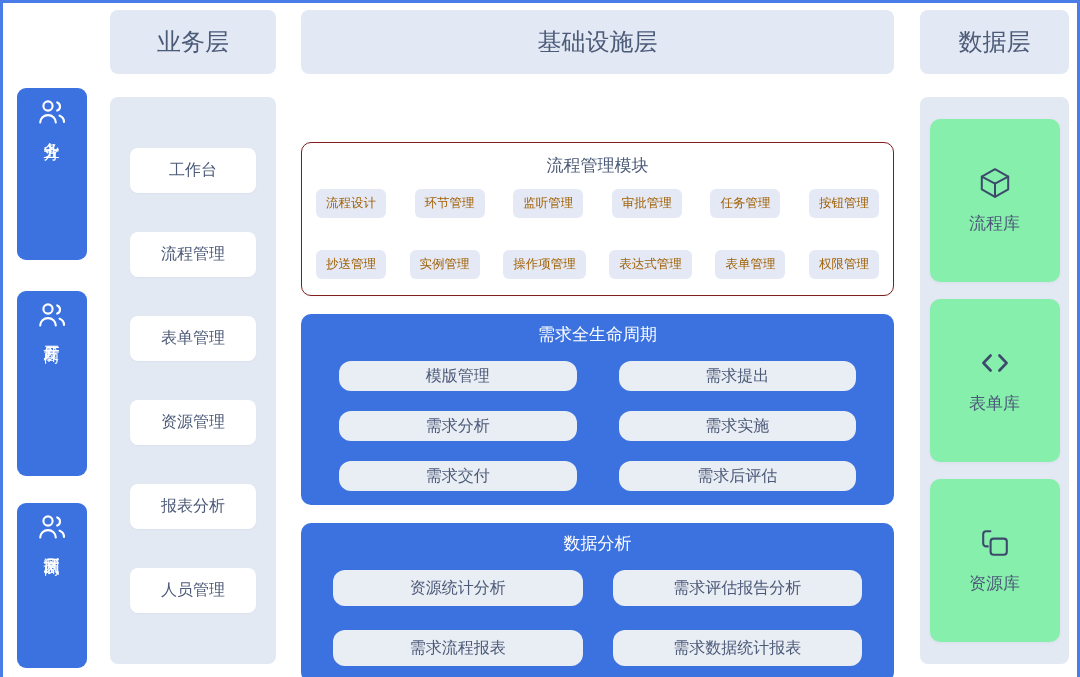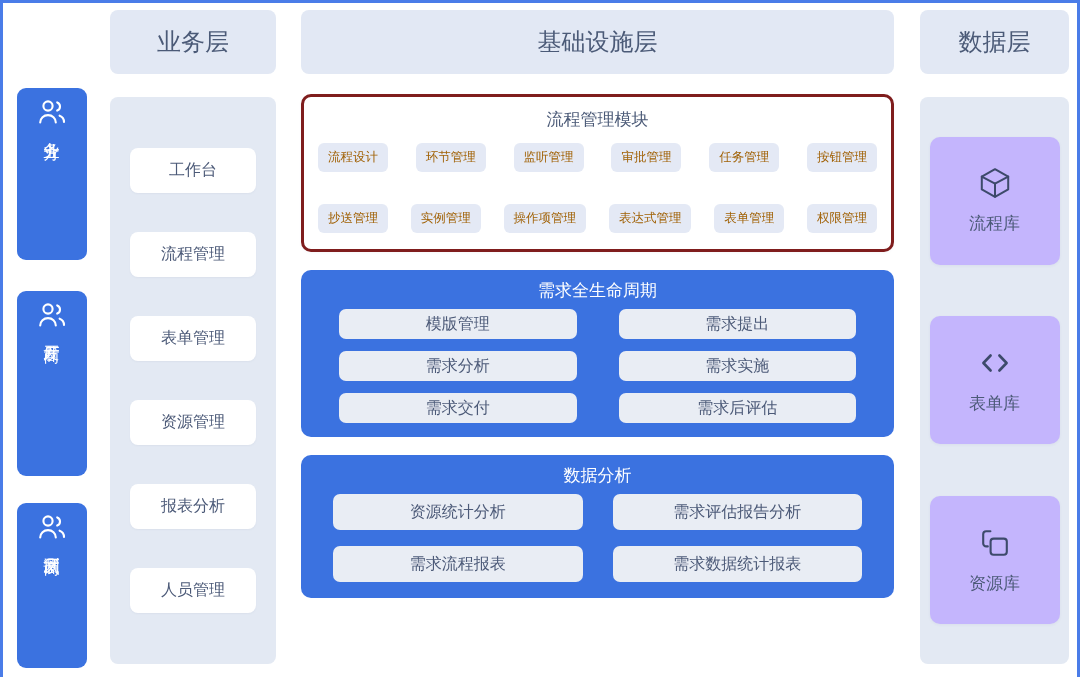--- a/index.html
+++ b/index.html
@@ -116,34 +116,35 @@
     color: #4c5a78;
     font-size: 16px;
     box-shadow: 0 1px 2px rgba(80,100,140,0.06);
   }
 
   
   .infra-col {
     flex: 1 1 auto;
     padding: 7px 18px 0 18px;
     min-width: 0;
+    gap: 48px;
   }
   .infra-head { margin: 0; }
   .infra-body {
     flex: 1 1 auto;
     display: flex;
     flex-direction: column;
     padding-top: 20px;
     gap: 18px;
     min-width: 0;
   }
 
   .module-card {
     background: #ffffff;
-    border: 3px solid #7f1d1d;
+    border: 1px solid #7f1d1d;
     border-radius: 10px;
     padding: 11px 14px 16px 14px;
     box-sizing: border-box;
     box-shadow: 0 1px 3px rgba(90,110,150,0.05);
   }
   .module-title {
     text-align: center;
     color: #4b5a77;
     font-size: 17px;
     margin-bottom: 12px;
@@ -178,27 +179,28 @@
     margin-bottom: 7px;
   }
   .pill-grid {
     display: grid;
     grid-template-columns: 1fr 1fr;
     column-gap: 42px;
     row-gap: 12px;
   }
   .pill {
     background: #e9edf4;
-    border-radius: 7px;
+    border-radius: 12px;
     height: 30px;
     display: flex;
     align-items: center;
     justify-content: center;
     color: #4c5a78;
     font-size: 16px;
+    margin-top: 8px;
   }
   .panel-lifecycle .pill-grid { row-gap: 12px; }
   .panel-analysis { padding: 9px 32px 16px 32px; }
   .panel-analysis .pill-grid { column-gap: 30px; row-gap: 16px; }
   .panel-analysis .pill { height: 36px; }
 
   
   .data-col {
     width: 165px;
     flex: 0 0 165px;
@@ -212,22 +214,22 @@
     flex: 1 1 auto;
     display: flex;
     flex-direction: column;
     justify-content: space-around;
     align-items: center;
     padding: 14px 0;
     box-sizing: border-box;
   }
   .data-item {
     width: 130px;
-    height: 128px;
-    background: #c4b5fd;
+    height: 163px;
+    background: #86efac;
     border-radius: 10px;
     display: flex;
     flex-direction: column;
     align-items: center;
     justify-content: center;
     gap: 12px;
     box-shadow: 0 1px 3px rgba(80,100,140,0.07);
   }
   .data-icon {
     width: 34px;

